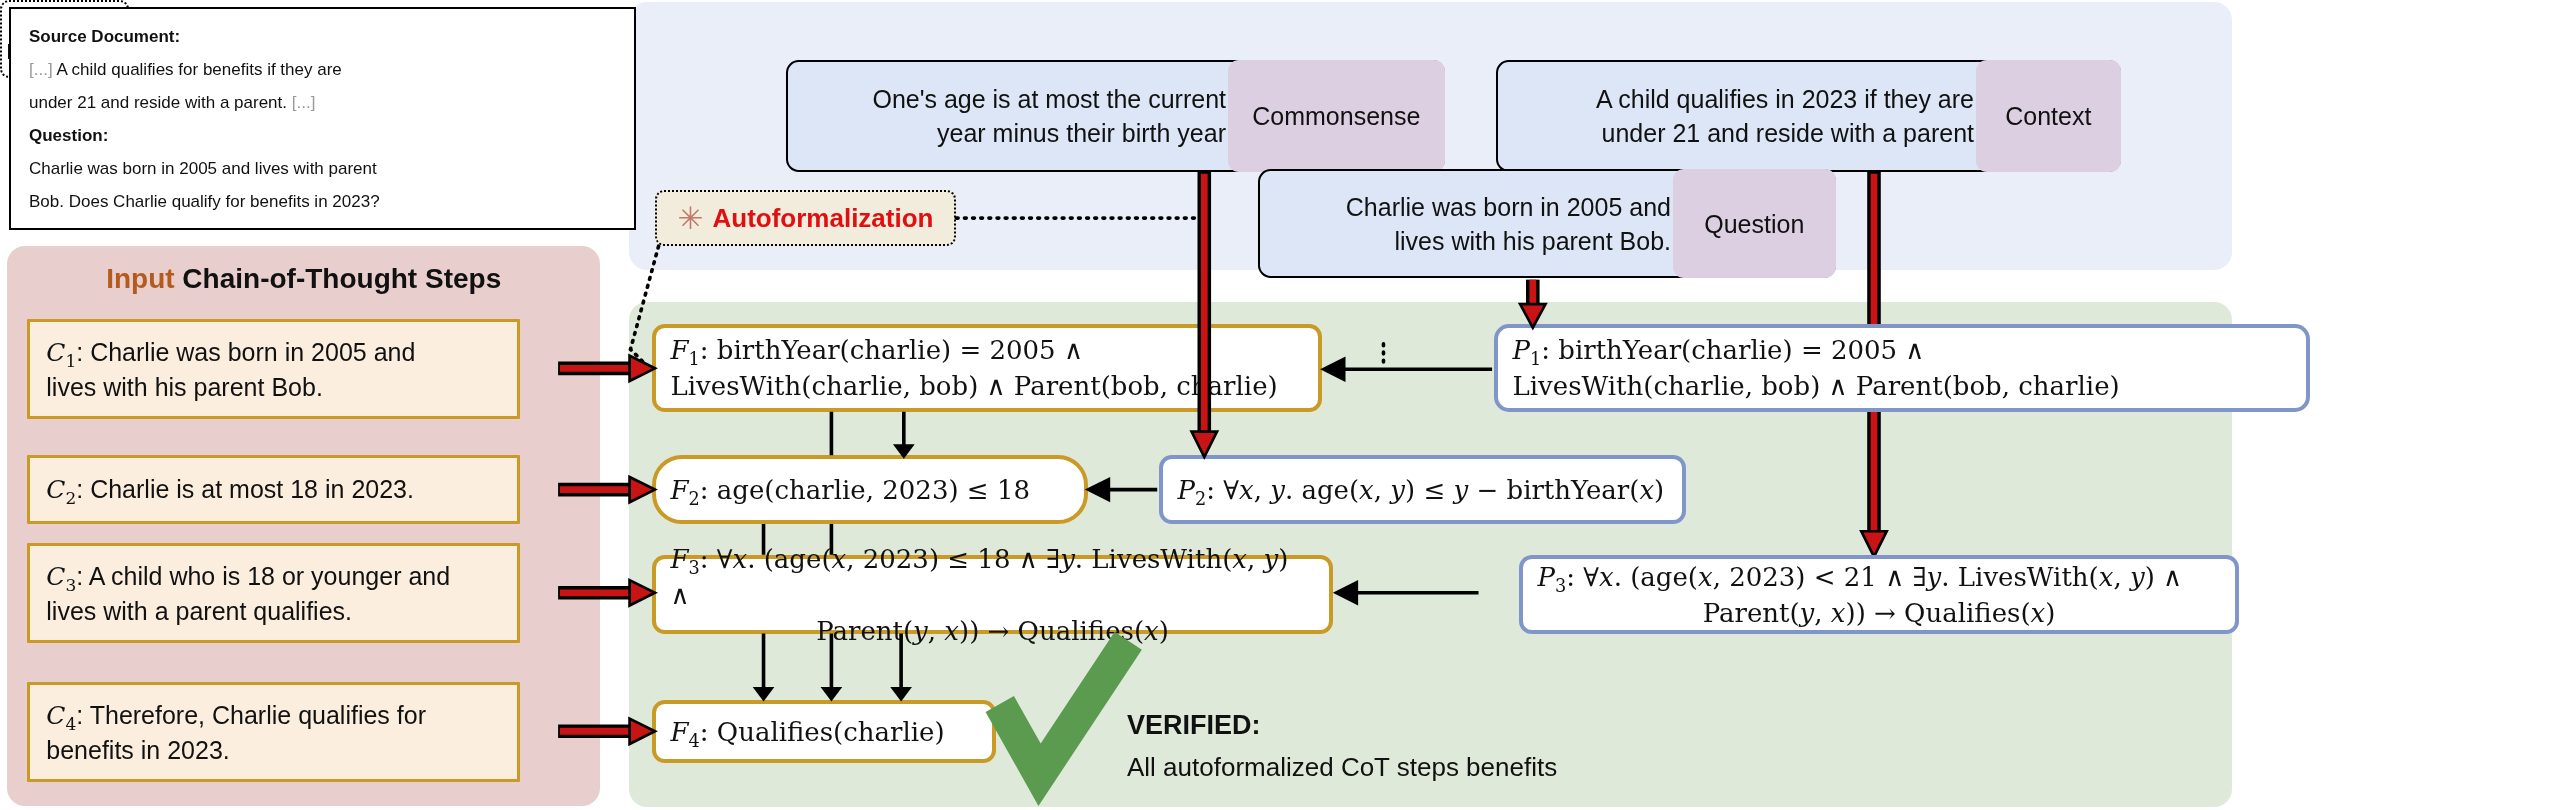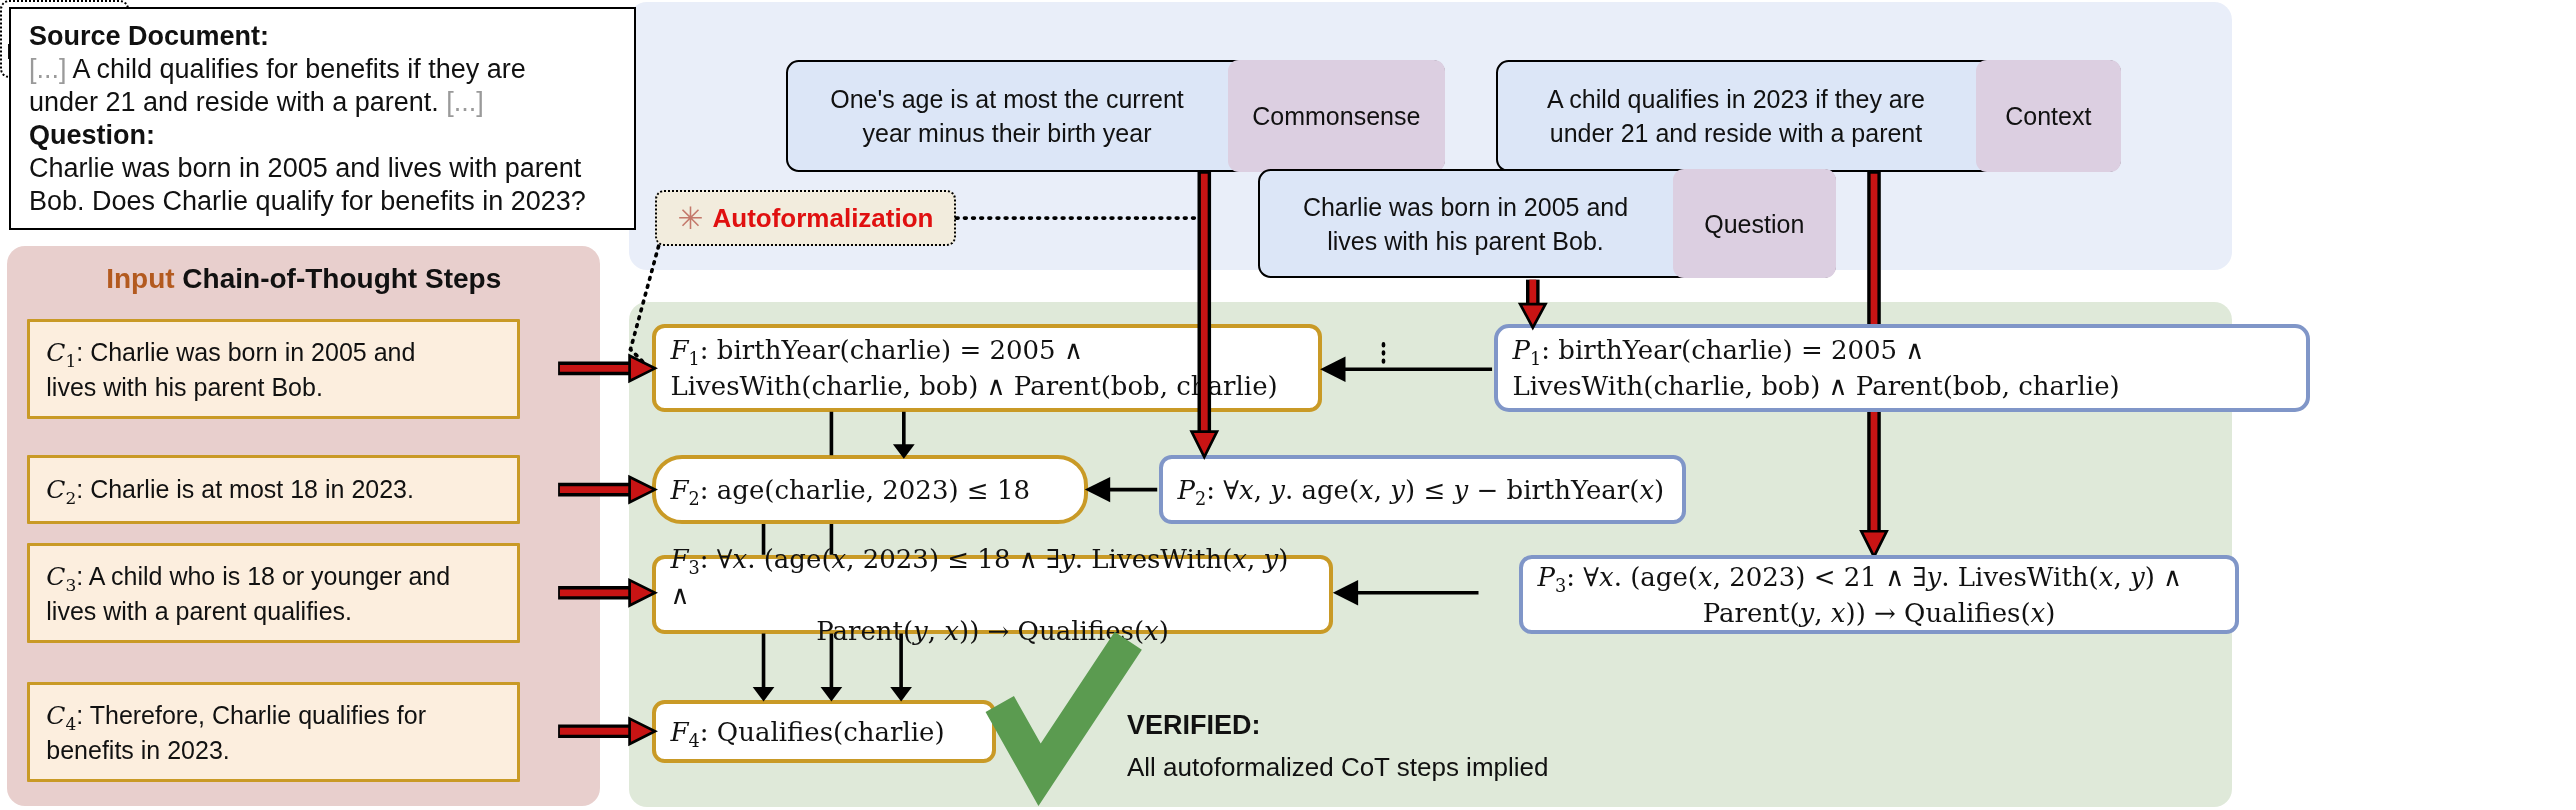--- a/index.html
+++ b/index.html
@@ -8,41 +8,41 @@
   svg.layer{position:absolute;left:0;top:0;pointer-events:none;}
   #under-layer{z-index:1;}
   .panel{position:absolute;border-radius:18px;z-index:0;}
   #panel-input{left:7.2px;top:246px;width:593px;height:560px;background:#e8cfcd;}
   #panel-nl{left:629px;top:1.8px;width:1603px;height:268px;background:#e9eef9;}
   #panel-formula{left:629px;top:302px;width:1603px;height:505px;background:#dfe9d9;}
   .boxlayer{position:absolute;z-index:2;}
 
   
   #src-doc{left:9px;top:7.2px;width:627px;height:223px;background:#fff;border:2.7px solid #000;
-           box-sizing:border-box;padding:11px 18px;font-size:27px;line-height:33px;}
+           box-sizing:border-box;padding:11px 18px;font-size:17px;line-height:33px;}
   #src-doc .gray{color:#9a9a9a;}
   #src-doc b{font-weight:bold;}
 
   
   #label-input-title{left:7.2px;top:263px;width:593px;text-align:center;font-size:28px;font-weight:bold;z-index:2;}
   .accent-input{color:#b35a1f;}
   .cstep{left:27px;width:493px;background:#fceede;border:3.2px solid #c99a26;border-radius:1px;
          box-sizing:border-box;display:flex;align-items:center;padding:5.4px 16.3px;
          font-size:25px;line-height:34px;}
   #c1{top:319px;height:100px;}
   #c2{top:455px;height:69px;}
   #c3{top:543px;height:100px;}
   #c4{top:682px;height:100px;}
   .cid{font-family:"DejaVu Serif",serif;}
   .cid i{font-style:italic;}
   sub{font-size:68%;line-height:0;}
 
   
   .nlbox{background:#dce6f7;border:2.7px solid #000;border-radius:12.7px;box-sizing:border-box;
-         display:flex;align-items:center;justify-content:center;text-align:center;
+         display:flex;align-items:center;justify-content:center;text-align:right;
          font-size:25px;line-height:34px;position:absolute;}
   .nltext{flex:1;}
   .tag{position:absolute;right:-1.8px;top:-1.8px;bottom:-1.8px;background:#dccfe1;border-radius:11px;
        display:flex;align-items:center;justify-content:center;font-size:25px;}
   #box-commonsense{left:786px;top:60px;width:659px;height:112px;padding-right:217px;}
   #box-commonsense .tag{width:217px;}
   #box-context{left:1496px;top:60px;width:625px;height:112px;padding-right:145px;}
   #box-context .tag{width:145px;}
   #box-question{left:1258px;top:169px;width:578px;height:109px;padding-right:163px;}
   #box-question .tag{width:163px;}
@@ -168,21 +168,21 @@
     </div>
   <div class="formula pbox" id="p3">
       <span class="inner"><i>P</i><sub>3</sub>: ∀<i>x</i>. (age(<i>x</i>, 2023) &lt; 21 ∧ ∃<i>y</i>. LivesWith(<i>x</i>, <i>y</i>) ∧<span class="line2">Parent(<i>y</i>, <i>x</i>)) → Qualifies(<i>x</i>)</span></span>
     </div>
   <div class="formula fbox" id="f4">
       <span><i>F</i><sub>4</sub>: Qualifies(charlie)</span>
     </div>
 
   <div id="verified-block">
     <span class="vtitle">VERIFIED:</span><br>
-    <span>All autoformalized CoT steps implied</span>
+    <span>All autoformalized CoT steps benefits</span>
   </div>
 
 
   <svg class="layer" id="over-layer" width="2576" height="810" style="z-index:3;" viewBox="0 0 2845 895">
 
     <g>
       <line x1="616" y1="407" x2="697" y2="407" stroke="#000" stroke-width="15"></line>
       <line x1="618" y1="407" x2="695" y2="407" stroke="#c81414" stroke-width="7.5"></line>
       <polygon points="695,393 723,407 695,421" fill="#c81414" stroke="#000" stroke-width="3"></polygon>
     </g>

